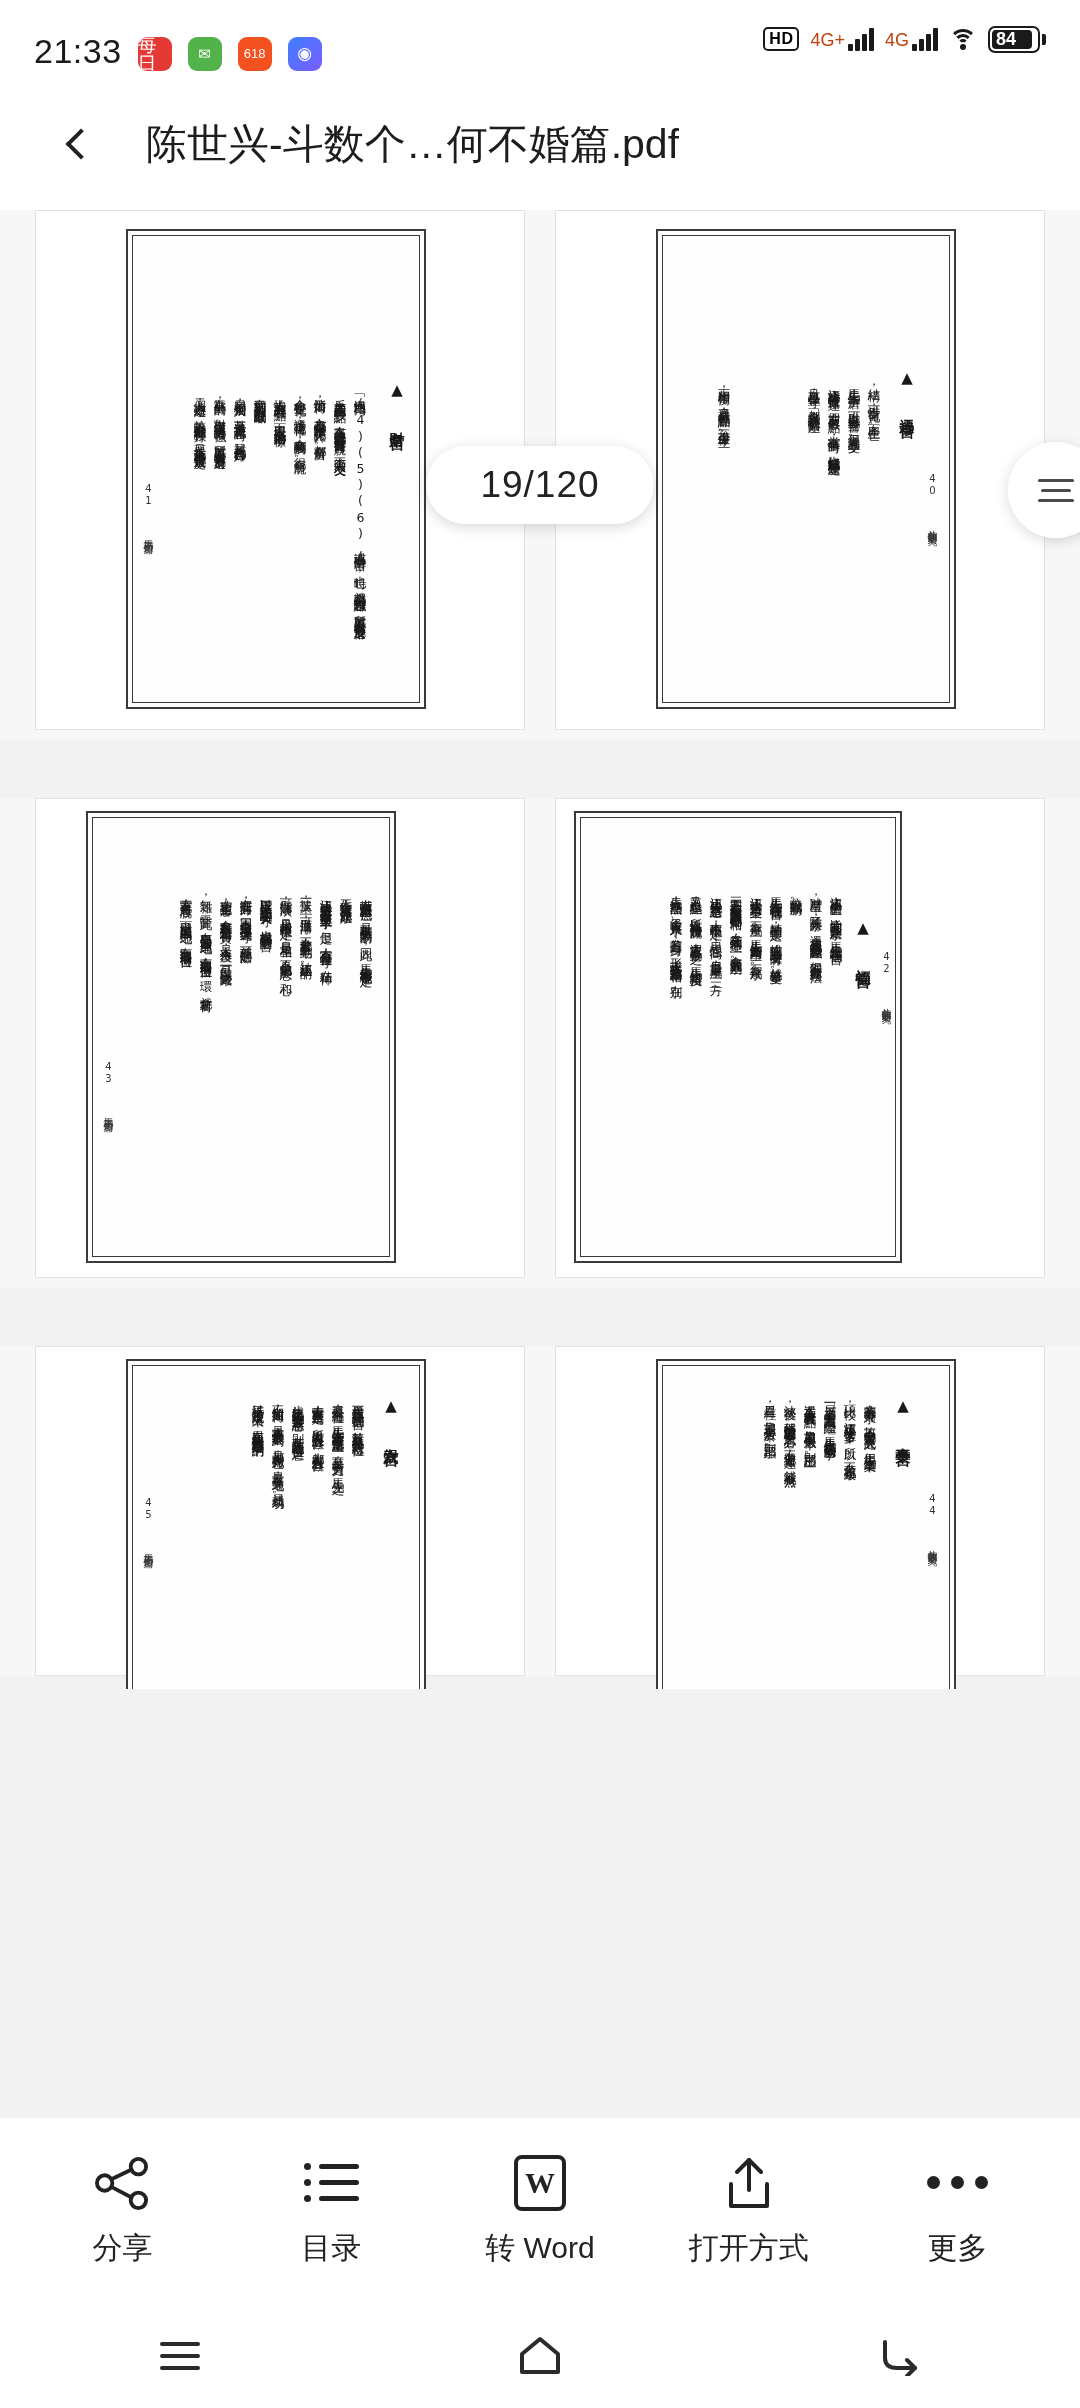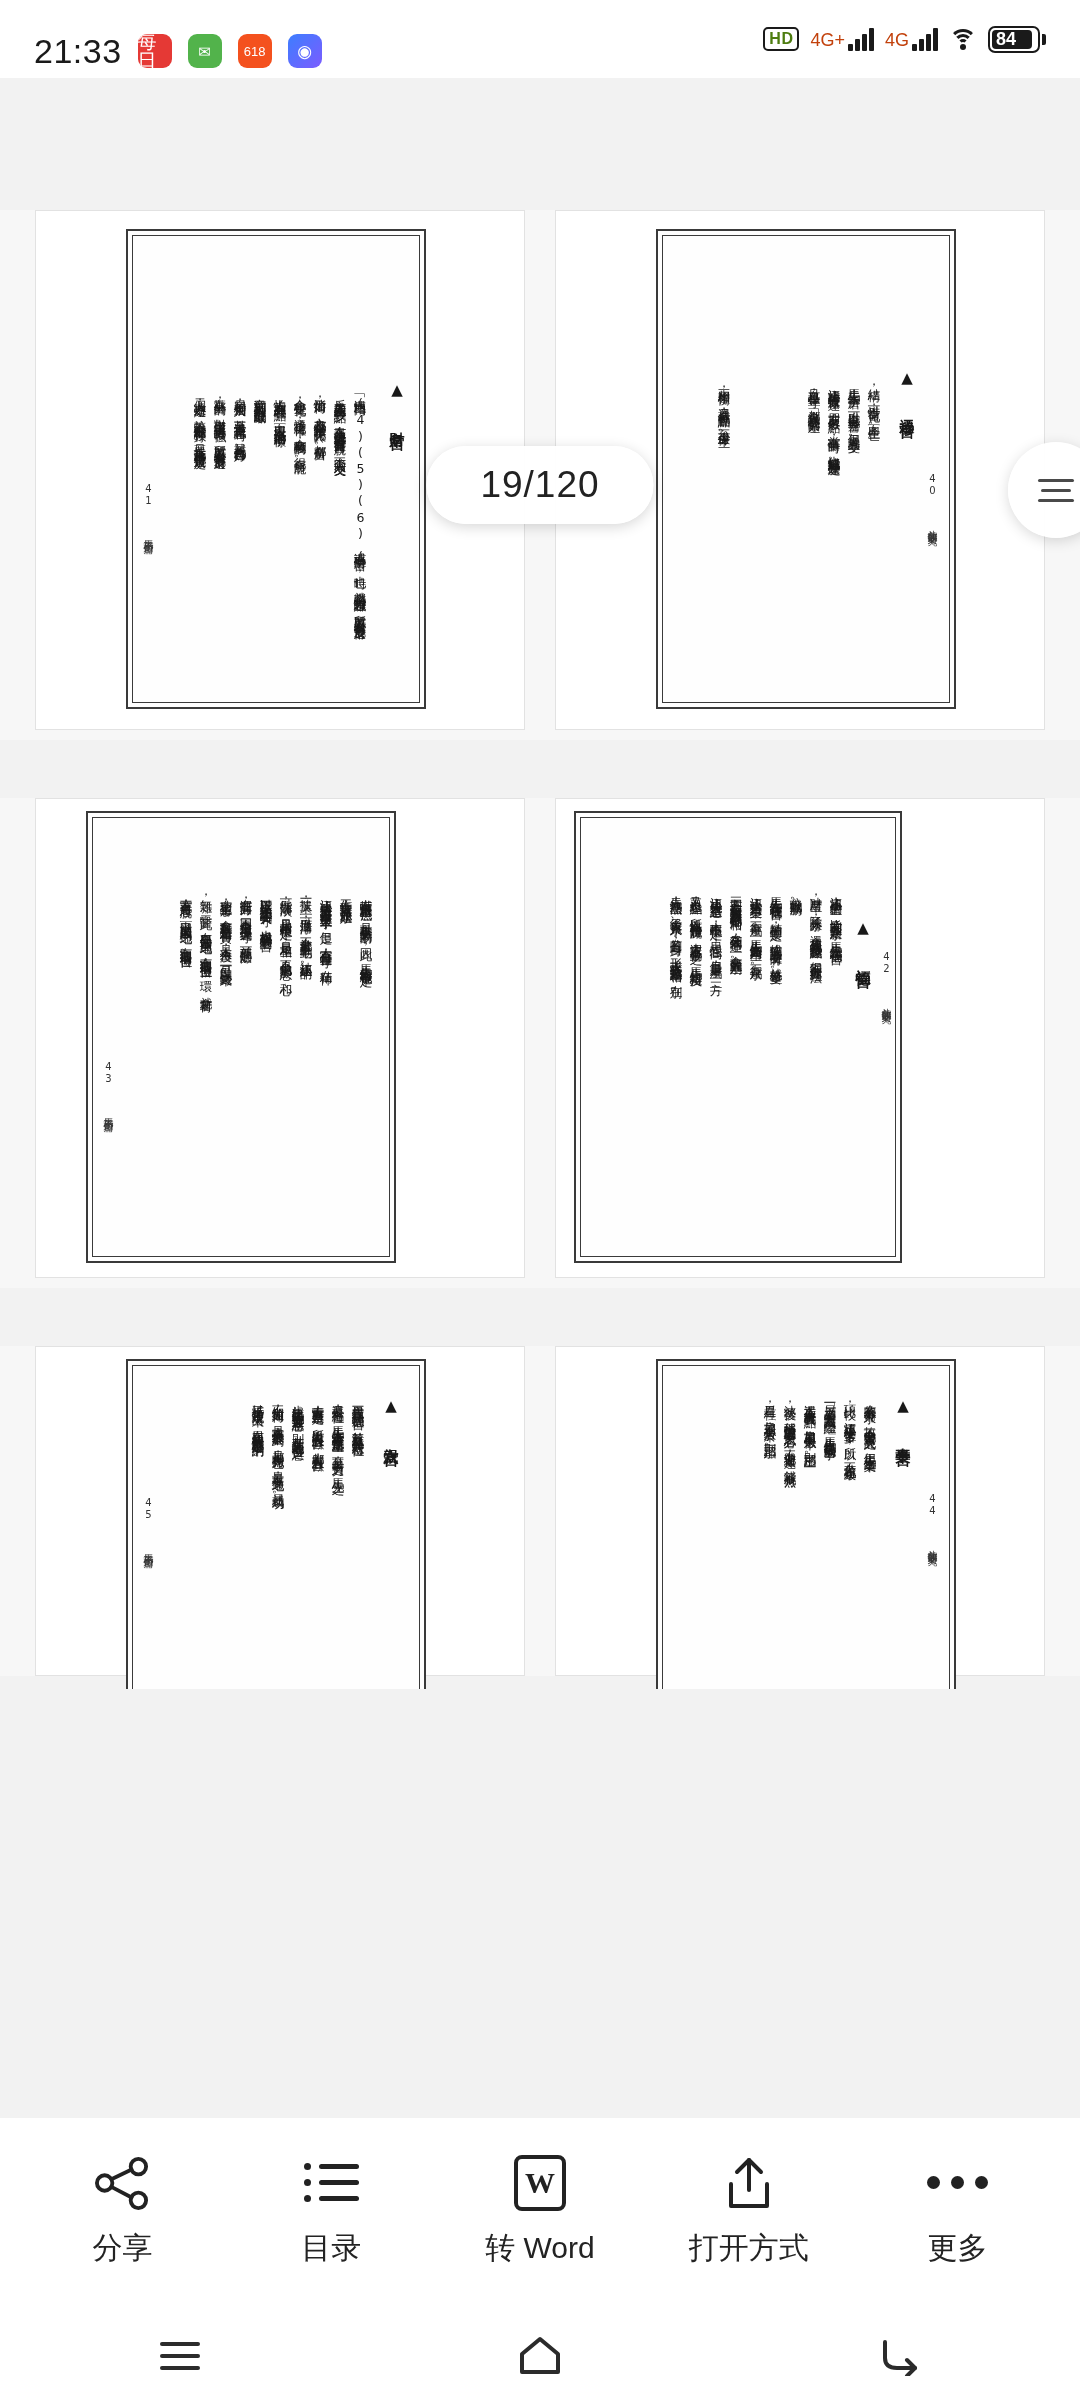--- a/index.html
+++ b/index.html
@@ -24,21 +24,21 @@
     width: 1080px;
     height: 78px;
     display: flex;
     align-items: center;
     justify-content: space-between;
     padding: 0 34px;
     background: #ffffff;
   }
   .sb-left {
     display: flex;
-    align-items: center;
+    align-items: flex-end;
     gap: 16px;
     margin-top: 24px;
   }
   .sb-clock {
     font-size: 34px;
     color: #1a1a1a;
     letter-spacing: 0.5px;
     font-family: "Liberation Sans", sans-serif;
   }
   .sb-appicon {
@@ -56,21 +56,21 @@
   .ic-blue { background: linear-gradient(135deg,#3d7eff,#7b5cff); }
   .ic-dot { font-size: 17px; }
 
   .sb-right {
     display: flex;
     align-items: center;
     gap: 11px;
   }
   .sb-hd {
     font-size: 16px;
-    color: #4d7c0f;
+    color: #000000;
     border: 2px solid #1a1a1a;
     border-radius: 5px;
     padding: 1px 4px;
     font-weight: bold;
     letter-spacing: 0.5px;
   }
   .sig-group { display: flex; align-items: flex-end; gap: 3px; }
   .sig-label { font-size: 18px; color: #c2410c; line-height: 1; margin-bottom: 2px;}
   .bars { display: flex; align-items: flex-end; gap: 2px; height: 24px; }
   .bars i { display: block; width: 5px; background: #1a1a1a; border-radius: 1px; }
@@ -366,20 +366,26 @@
       <div class="battery">
         <div class="batt-body">
           <div class="batt-fill"></div>
           <div class="batt-num">84</div>
         </div>
         <div class="batt-cap"></div>
       </div>
     </div>
   </div>
 
+  <div class="titlebar">
+    <div class="back-btn">
+      <div class="chev"></div>
+    </div>
+    <div class="doc-title">陈世兴-斗数个…何不婚篇.pdf</div>
+  </div>
 
   <div class="doc-area">
 
     <div class="page-row" style="height:530px; padding-top:0;">
 
       <div class="page" style="width:490px;height:520px;">
         <div class="scan" style="left:90px;top:18px;width:300px;height:480px;"></div>
         <div class="scan inner2" style="left:96px;top:24px;width:288px;height:468px;"></div>
         <div class="vtext v-small" style="left:104px;top:272px;height:140px;width:16px;">41  馬前不婚篇</div>
         <div class="vtext v-title" style="left:350px;top:170px;height:130px;width:22px;">▲ 財帛宮</div>

